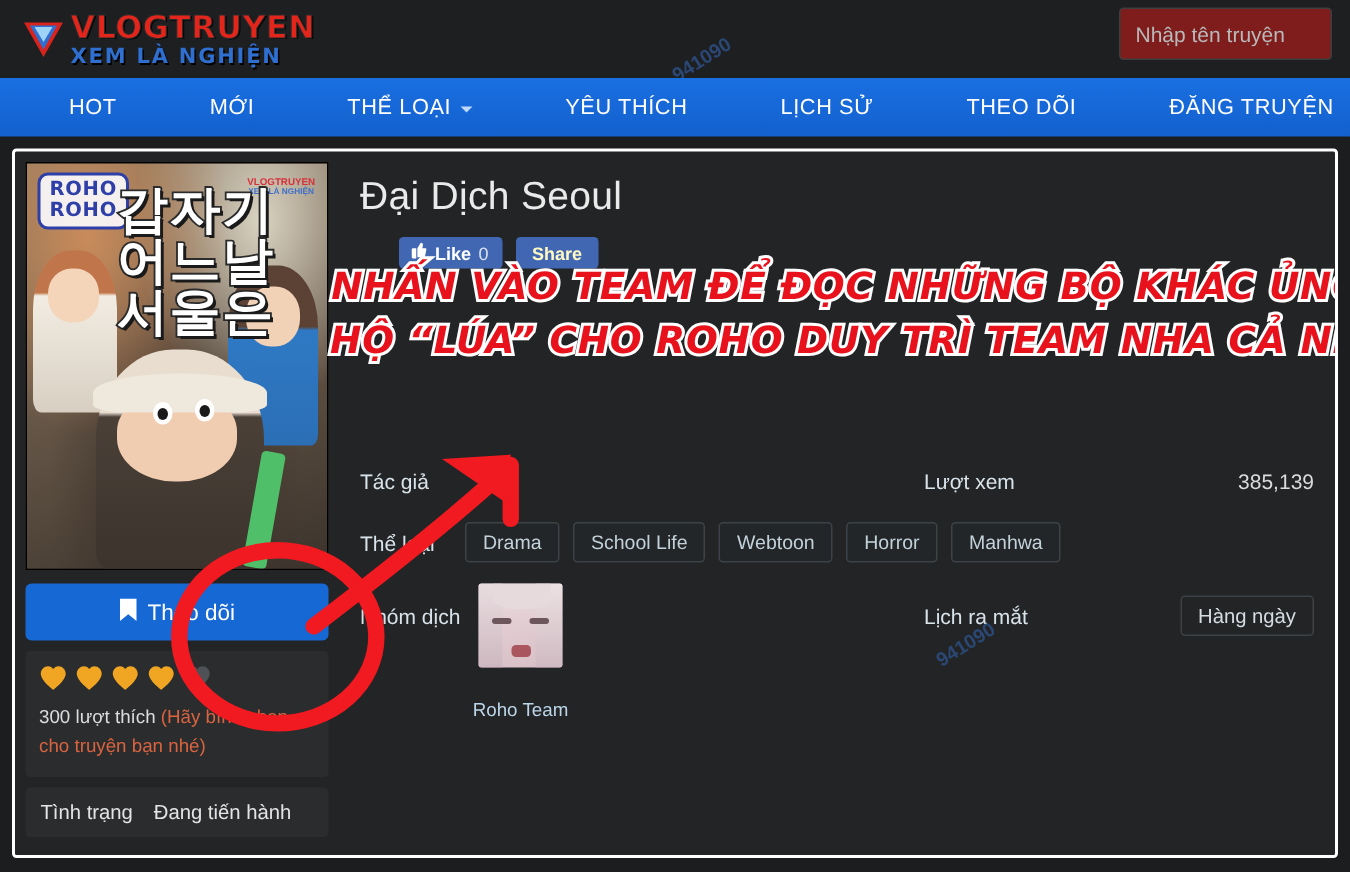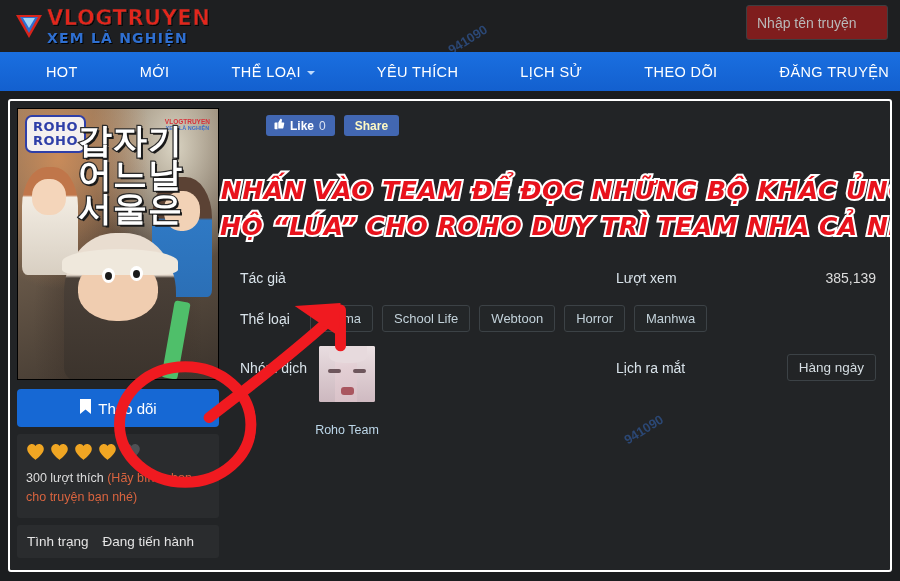--- a/index.html
+++ b/index.html
@@ -409,20 +409,21 @@
       </div>
 
       <div class="status-box">
         <span class="status-label">Tình trạng</span>
         <span class="status-value">Đang tiến hành</span>
       </div>
     </div>
 
     <div class="right-col">
 
+      <div class="title">Đại Dịch Seoul</div>
 
       <div class="social">
         <div class="fb-like">
           <span>
             <svg width="12" height="12" viewBox="0 0 16 16">
                 <path d="M6 15H3a1 1 0 0 1-1-1V7a1 1 0 0 1 1-1h3v9zM7 6l3-5c1.2 0 2 .8 2 1.8L11.4 6H14a1 1 0 0 1 1 1.2l-1.2 6A1.4 1.4 0 0 1 12.4 14H7V6z" fill="#fff"></path>
               </svg>
           </span>
           <span>Like</span>
           <span class="cnt">0</span>

